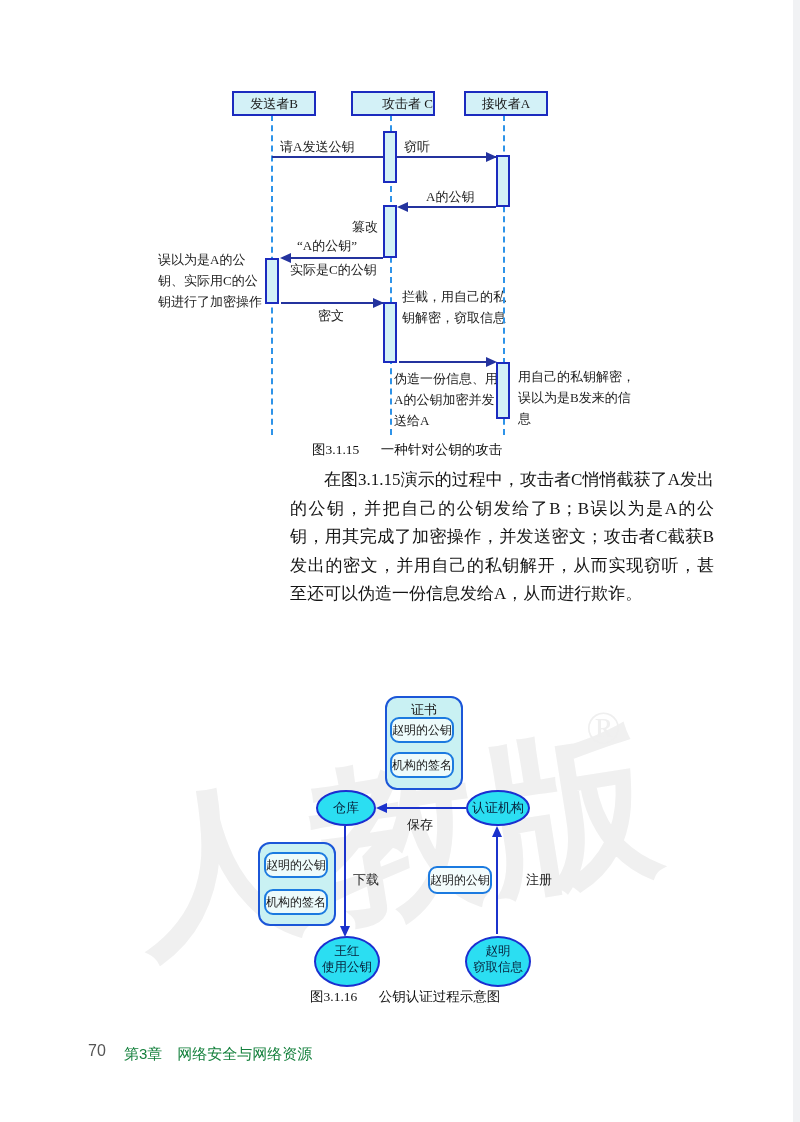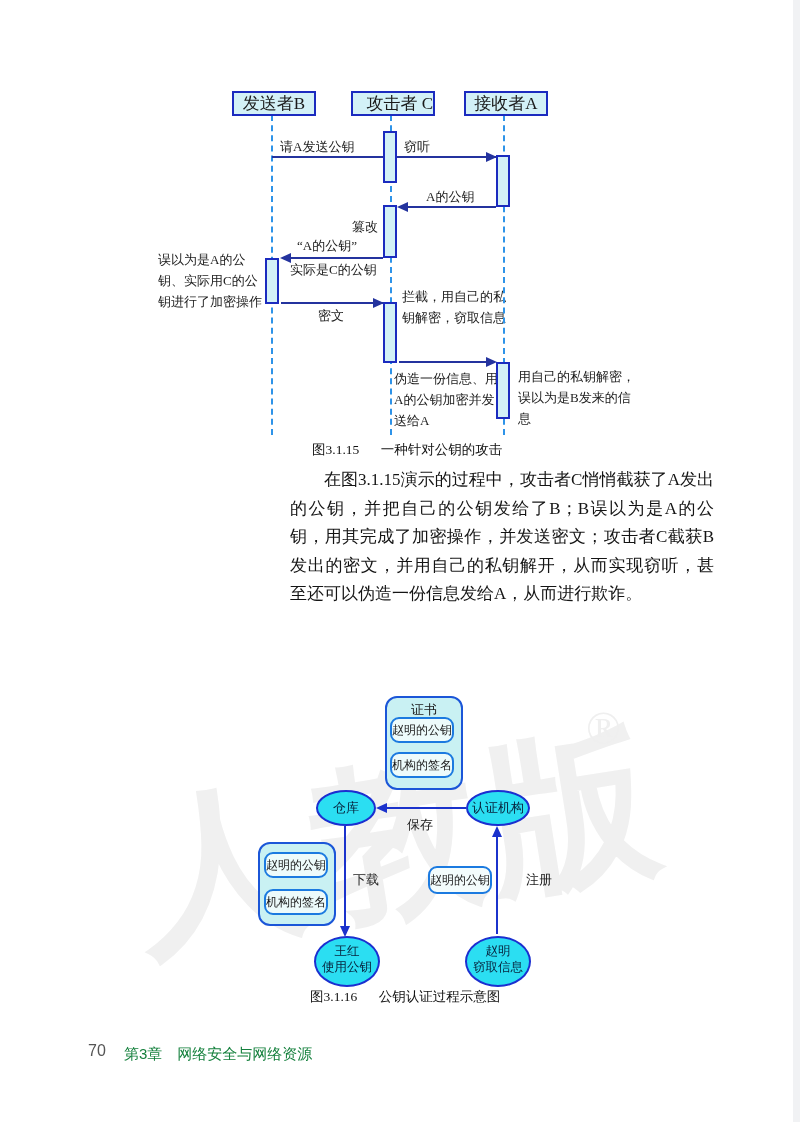--- a/index.html
+++ b/index.html
@@ -9,21 +9,21 @@
     overflow:hidden;
   }
   .page{position:absolute;inset:0;}
   .edge-shade{position:absolute;right:0;top:0;width:7px;height:1122px;background:#f1f2f4;}
   .lbl{position:absolute;font-size:13px;white-space:nowrap;color:#1c1c1c;}
   .note{position:absolute;font-size:13px;line-height:21px;color:#1c1c1c;}
 
   
   .abox{
     position:absolute;width:80px;height:21px;background:#d3f1f7;
-    border:2px solid #1b2bbf;text-align:center;font-size:17px;line-height:21px;
+    border:2px solid #1b2bbf;text-align:center;font-size:13px;line-height:21px;
     z-index:3;
   }
   .life{position:absolute;width:0;border-left:2px dashed #2e93e8;z-index:1;}
   .bar{
     position:absolute;width:10px;background:#d3f1f7;border:2px solid #1b2bbf;z-index:4;
   }
   .hline{position:absolute;height:0;border-top:2px solid #24339e;z-index:2;}
   .vline{position:absolute;width:0;border-left:2px solid #1b32cc;z-index:2;}
   .tri{position:absolute;width:0;height:0;z-index:5;}
   .tri-r{border-top:5px solid transparent;border-bottom:5px solid transparent;border-left:11px solid #24339e;}

